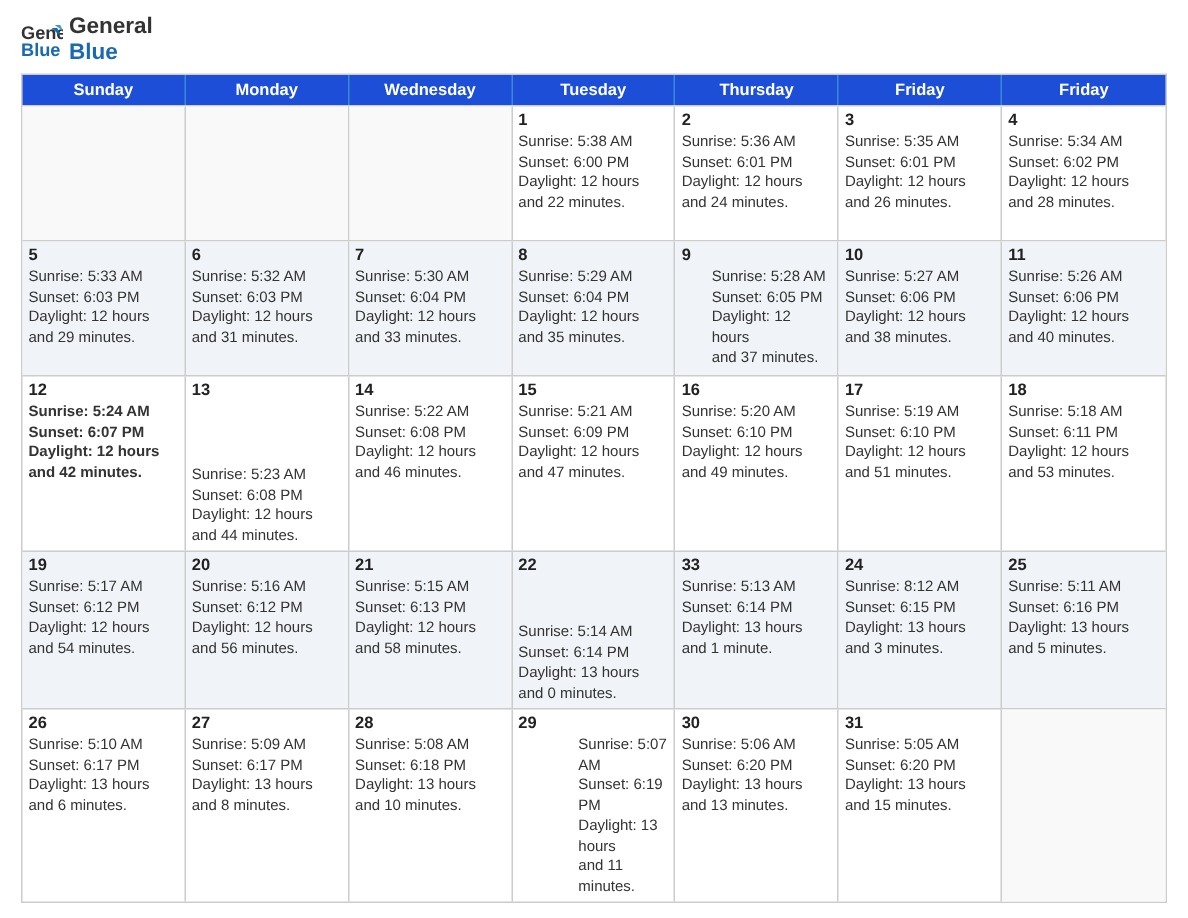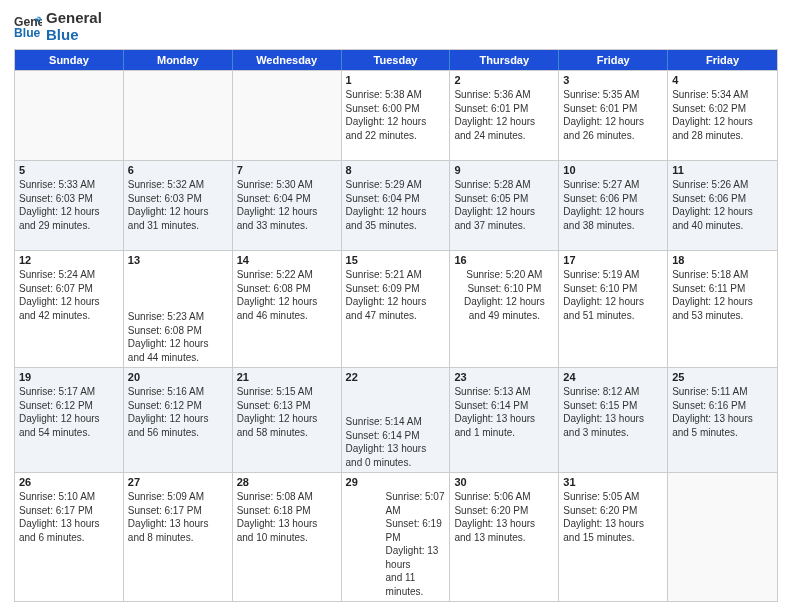--- a/index.html
+++ b/index.html
@@ -192,21 +192,21 @@
           </div>
           <div class="cal-cell">
             <div class="day-num">8</div>
             <div class="cell-text" style="white-space: pre-line;">Sunrise: 5:29 AM
 Sunset: 6:04 PM
 Daylight: 12 hours
 and 35 minutes.</div>
           </div>
           <div class="cal-cell">
             <div class="day-num">9</div>
-            <div class="cell-text" style="white-space: pre-line;">Sunrise: 5:28 AM
+            <div class="cell-text" style="white-space: pre-line; margin-left: 20px;">Sunrise: 5:28 AM
 Sunset: 6:05 PM
 Daylight: 12 hours
 and 37 minutes.</div>
           </div>
           <div class="cal-cell">
             <div class="day-num">10</div>
             <div class="cell-text" style="white-space: pre-line;">Sunrise: 5:27 AM
 Sunset: 6:06 PM
 Daylight: 12 hours
 and 38 minutes.</div>
@@ -215,21 +215,21 @@
             <div class="day-num">11</div>
             <div class="cell-text" style="white-space: pre-line;">Sunrise: 5:26 AM
 Sunset: 6:06 PM
 Daylight: 12 hours
 and 40 minutes.</div>
           </div>
         </div>
         <div class="cal-row">
           <div class="cal-cell">
             <div class="day-num">12</div>
-            <div class="cell-text" style="white-space: pre-line;">Sunrise: 5:24 AM
+            <div class="cell-text" style="white-space: pre-line; font-weight: bold;">Sunrise: 5:24 AM
 Sunset: 6:07 PM
 Daylight: 12 hours
 and 42 minutes.</div>
           </div>
           <div class="cal-cell">
             <div class="day-num">13</div>
             <div class="cell-text" style="white-space: pre-line; margin-top: 44px;">Sunrise: 5:23 AM
 Sunset: 6:08 PM
 Daylight: 12 hours
 and 44 minutes.</div>
@@ -243,21 +243,21 @@
           </div>
           <div class="cal-cell">
             <div class="day-num">15</div>
             <div class="cell-text" style="white-space: pre-line;">Sunrise: 5:21 AM
 Sunset: 6:09 PM
 Daylight: 12 hours
 and 47 minutes.</div>
           </div>
           <div class="cal-cell">
             <div class="day-num">16</div>
-            <div class="cell-text" style="white-space: pre-line; text-align: center;">Sunrise: 5:20 AM
+            <div class="cell-text" style="white-space: pre-line;">Sunrise: 5:20 AM
 Sunset: 6:10 PM
 Daylight: 12 hours
 and 49 minutes.</div>
           </div>
           <div class="cal-cell">
             <div class="day-num">17</div>
             <div class="cell-text" style="white-space: pre-line;">Sunrise: 5:19 AM
 Sunset: 6:10 PM
 Daylight: 12 hours
 and 51 minutes.</div>
@@ -293,21 +293,21 @@
 and 58 minutes.</div>
           </div>
           <div class="cal-cell">
             <div class="day-num">22</div>
             <div class="cell-text" style="white-space: pre-line; margin-top: 32px;">Sunrise: 5:14 AM
 Sunset: 6:14 PM
 Daylight: 13 hours
 and 0 minutes.</div>
           </div>
           <div class="cal-cell">
-            <div class="day-num">23</div>
+            <div class="day-num">33</div>
             <div class="cell-text" style="white-space: pre-line;">Sunrise: 5:13 AM
 Sunset: 6:14 PM
 Daylight: 13 hours
 and 1 minute.</div>
           </div>
           <div class="cal-cell">
             <div class="day-num">24</div>
             <div class="cell-text" style="white-space: pre-line;">Sunrise: 8:12 AM
 Sunset: 6:15 PM
 Daylight: 13 hours

